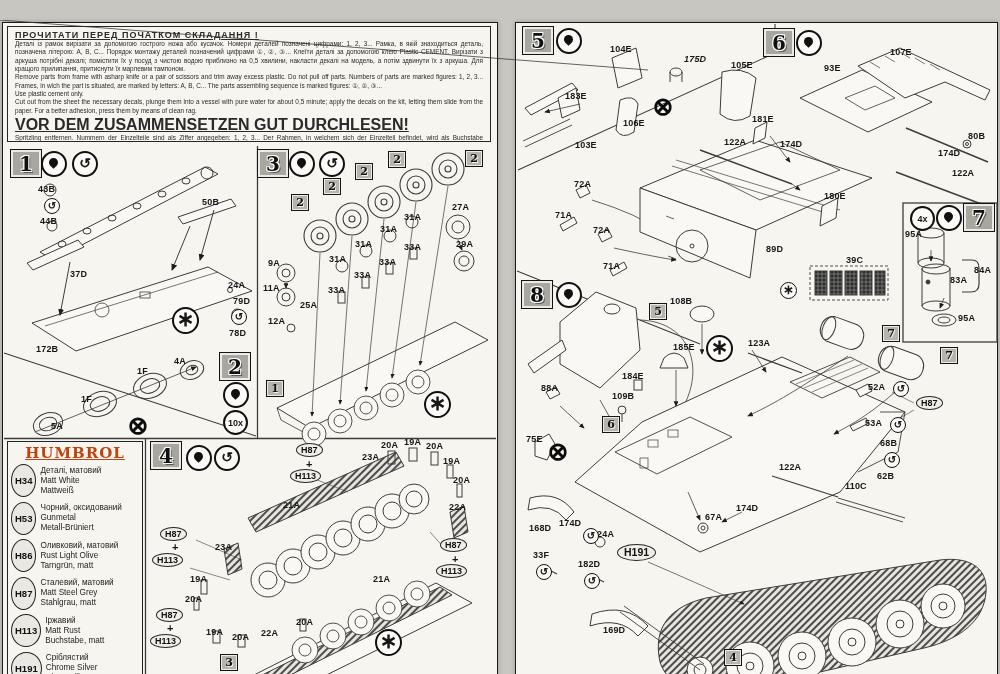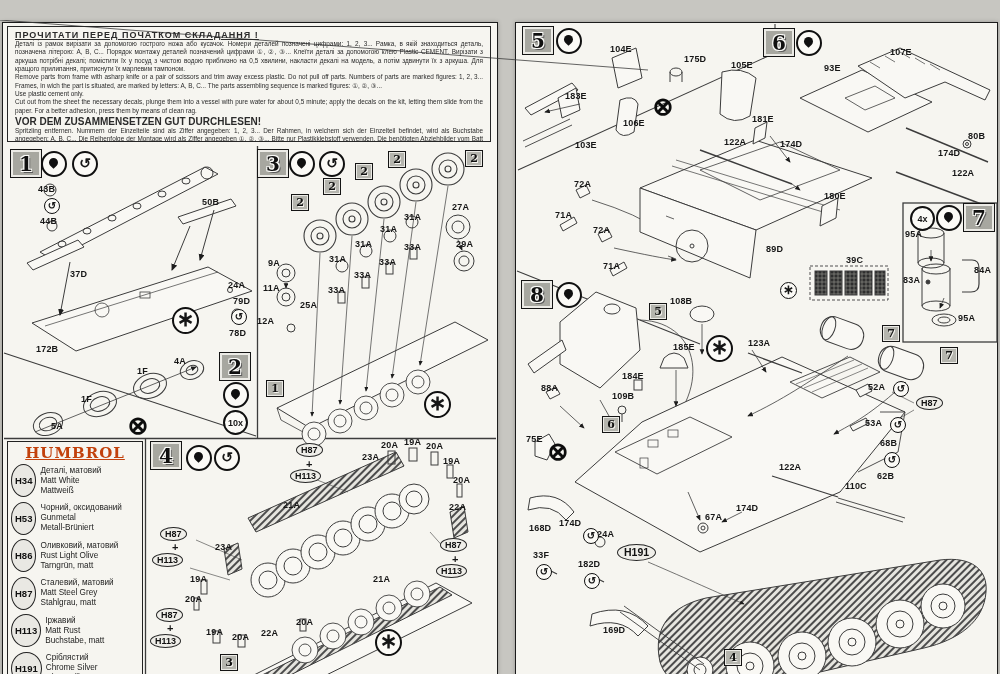--- a/index.html
+++ b/index.html
@@ -6,21 +6,21 @@
     font-family:"Liberation Sans",sans-serif;}
   #sheet{position:relative;width:968px;height:674px;margin-top:20px;}
   .page{position:absolute;background:#f6f5f0;border:1.5px solid #1b1b1b;box-shadow:0 0 4px rgba(0,0,0,.25);}
   #left-page{left:2px;top:2px;width:494px;height:668px;}
   #right-page{left:515px;top:2px;width:481px;height:668px;}
   
   #instr{position:absolute;left:7px;top:6px;width:484px;height:116px;border:1.3px solid #262626;
     padding:3px 7px 0 7px;box-sizing:border-box;color:#2a2a2a;overflow:hidden;z-index:4;}
   .instr-title-ua{font-size:9px;font-weight:bold;letter-spacing:1px;text-decoration:underline;margin:0;}
   .instr-title-en{font-size:10px;font-weight:bold;text-decoration:underline;margin:1px 0 0 0;}
-  .instr-title-de{font-size:10px;font-weight:600;margin:1px 0 0 0;}
+  .instr-title-de{font-size:16px;font-weight:600;text-decoration:underline;margin:1px 0 0 0;}
   .instr-body{font-size:6.4px;line-height:1.3;margin:0;text-align:justify;}
   
   #humbrol{position:absolute;left:7px;top:421px;width:136px;height:246px;border:1.4px solid #222;
     box-sizing:border-box;background:#f6f5f0;z-index:4;padding:1px 3px;}
   .humbrol-title{font-family:"DejaVu Serif",serif;font-weight:bold;font-size:15px;text-align:center;
     text-decoration:underline;letter-spacing:1px;margin:1px 0 2px 0;color:#c2410c;}
   .paint-row{display:flex;align-items:center;gap:4px;margin:0 0 4.5px 0;}
   .paint-code{border:1.7px solid #222;border-radius:50%;padding:10px 3px;font-weight:bold;font-size:9.5px;
     background:#e9e8e3;color:#111;flex:0 0 auto;}
   .paint-names{font-size:8.2px;line-height:1.22;color:#1d1d1d;}
@@ -468,21 +468,21 @@
       <div class="an an-box" style="left: 291px; top: 174px;">2</div>
       <div class="an an-box" style="left: 323px; top: 158px;">2</div>
       <div class="an an-box" style="left: 355px; top: 143px;">2</div>
       <div class="an an-box" style="left: 388px; top: 131px;">2</div>
       <div class="an an-box" style="left: 465px; top: 130px;">2</div>
       <div class="an an-box" style="left: 266px; top: 360px;">1</div>
       <div class="an an-part" style="left: 452px; top: 182px;">27A</div>
       <div class="an an-part" style="left: 456px; top: 219px;">29A</div>
       <div class="an an-part" style="left: 268px; top: 238px;">9A</div>
       <div class="an an-part" style="left: 263px; top: 263px;">11A</div>
-      <div class="an an-part" style="left: 257px; top: 296px;">12A</div>
+      <div class="an an-part" style="left: 268px; top: 296px;">12A</div>
       <div class="an an-part" style="left: 300px; top: 280px;">25A</div>
       <div class="an an-part" style="left: 329px; top: 234px;">31A</div>
       <div class="an an-part" style="left: 355px; top: 219px;">31A</div>
       <div class="an an-part" style="left: 380px; top: 204px;">31A</div>
       <div class="an an-part" style="left: 404px; top: 192px;">31A</div>
       <div class="an an-part" style="left: 328px; top: 265px;">33A</div>
       <div class="an an-part" style="left: 354px; top: 250px;">33A</div>
       <div class="an an-part" style="left: 379px; top: 237px;">33A</div>
       <div class="an an-part" style="left: 404px; top: 222px;">33A</div>
       <div class="an an-star" style="left: 424px; top: 371px;"></div>
@@ -515,21 +515,21 @@
       <div class="an an-part" style="left: 232px; top: 612px;">20A</div>
       <div class="an an-part" style="left: 261px; top: 608px;">22A</div>
       <div class="an an-part" style="left: 296px; top: 597px;">20A</div>
       <div class="an an-part" style="left: 373px; top: 554px;">21A</div>
       <div class="an an-part" style="left: 449px; top: 482px;">22A</div>
       <div class="an an-box" style="left: 220px; top: 634px;">3</div>
       <div class="an an-star" style="left: 375px; top: 609px;"></div>
       <div class="an an-step" style="left: 522px; top: 6px;">5</div>
       <div class="an an-glue" style="left: 556px; top: 8px;"></div>
       <div class="an an-part" style="left: 610px; top: 24px;">104E</div>
-      <div class="an an-part" style="left: 684px; top: 34px;">175D</div>
+      <div class="an an-part" style="left: 684px; top: 34px; font-style: italic;">175D</div>
       <div class="an an-part" style="left: 731px; top: 40px;">105E</div>
       <div class="an an-part" style="left: 565px; top: 71px;">183E</div>
       <div class="an an-part" style="left: 623px; top: 98px;">106E</div>
       <div class="an an-part" style="left: 575px; top: 120px;">103E</div>
       <div class="an an-noglue" style="left: 652px; top: 75px;"></div>
       <div class="an an-part" style="left: 574px; top: 159px;">72A</div>
       <div class="an an-part" style="left: 555px; top: 190px;">71A</div>
       <div class="an an-part" style="left: 593px; top: 205px;">72A</div>
       <div class="an an-part" style="left: 603px; top: 241px;">71A</div>
       <div class="an an-step" style="left: 763px; top: 8px;">6</div>
@@ -543,21 +543,21 @@
       <div class="an an-part" style="left: 938px; top: 128px;">174D</div>
       <div class="an an-part" style="left: 952px; top: 148px;">122A</div>
       <div class="an an-part" style="left: 824px; top: 171px;">180E</div>
       <div class="an an-part" style="left: 766px; top: 224px;">89D</div>
       <div class="an an-part" style="left: 846px; top: 235px;">39C</div>
       <div class="an an-count" style="left: 910px; top: 186px;">4x</div>
       <div class="an an-glue" style="left: 936px; top: 185px;"></div>
       <div class="an an-step" style="left: 963px; top: 183px;">7</div>
       <div class="an an-part" style="left: 905px; top: 209px;">95A</div>
       <div class="an an-part" style="left: 974px; top: 245px;">84A</div>
-      <div class="an an-part" style="left: 903px; top: 255px;">83A</div>
+      <div class="an an-part" style="left: 950px; top: 255px;">83A</div>
       <div class="an an-part" style="left: 958px; top: 293px;">95A</div>
       <div class="an an-step" style="left: 521px; top: 260px;">8</div>
       <div class="an an-glue" style="left: 556px; top: 262px;"></div>
       <div class="an an-box" style="left: 649px; top: 283px;">5</div>
       <div class="an an-box" style="left: 602px; top: 396px;">6</div>
       <div class="an an-box" style="left: 882px; top: 305px;">7</div>
       <div class="an an-box" style="left: 940px; top: 327px;">7</div>
       <div class="an an-box" style="left: 724px; top: 629px;">4</div>
       <div class="an an-part" style="left: 670px; top: 276px;">108B</div>
       <div class="an an-part" style="left: 673px; top: 322px;">185E</div>

